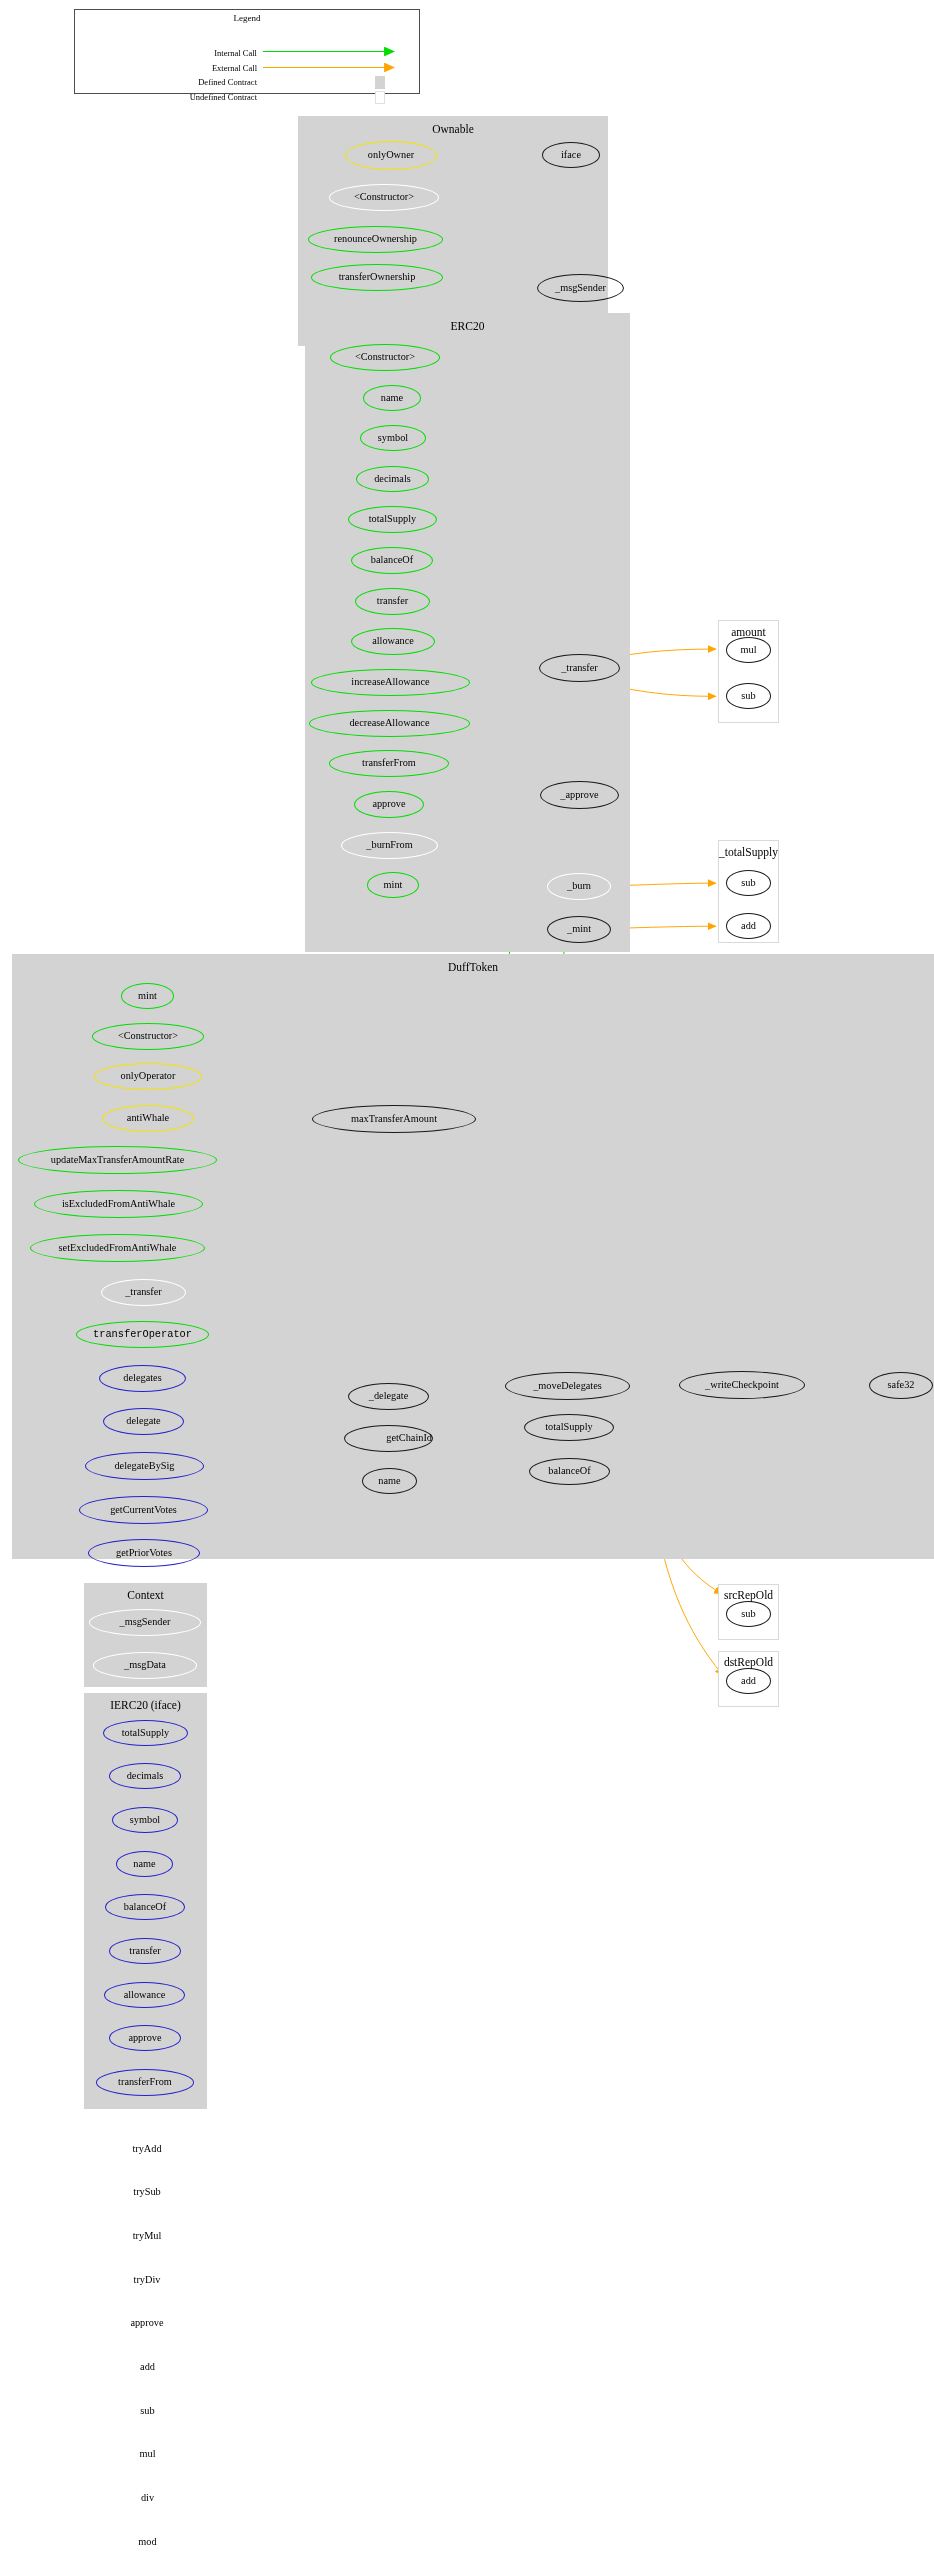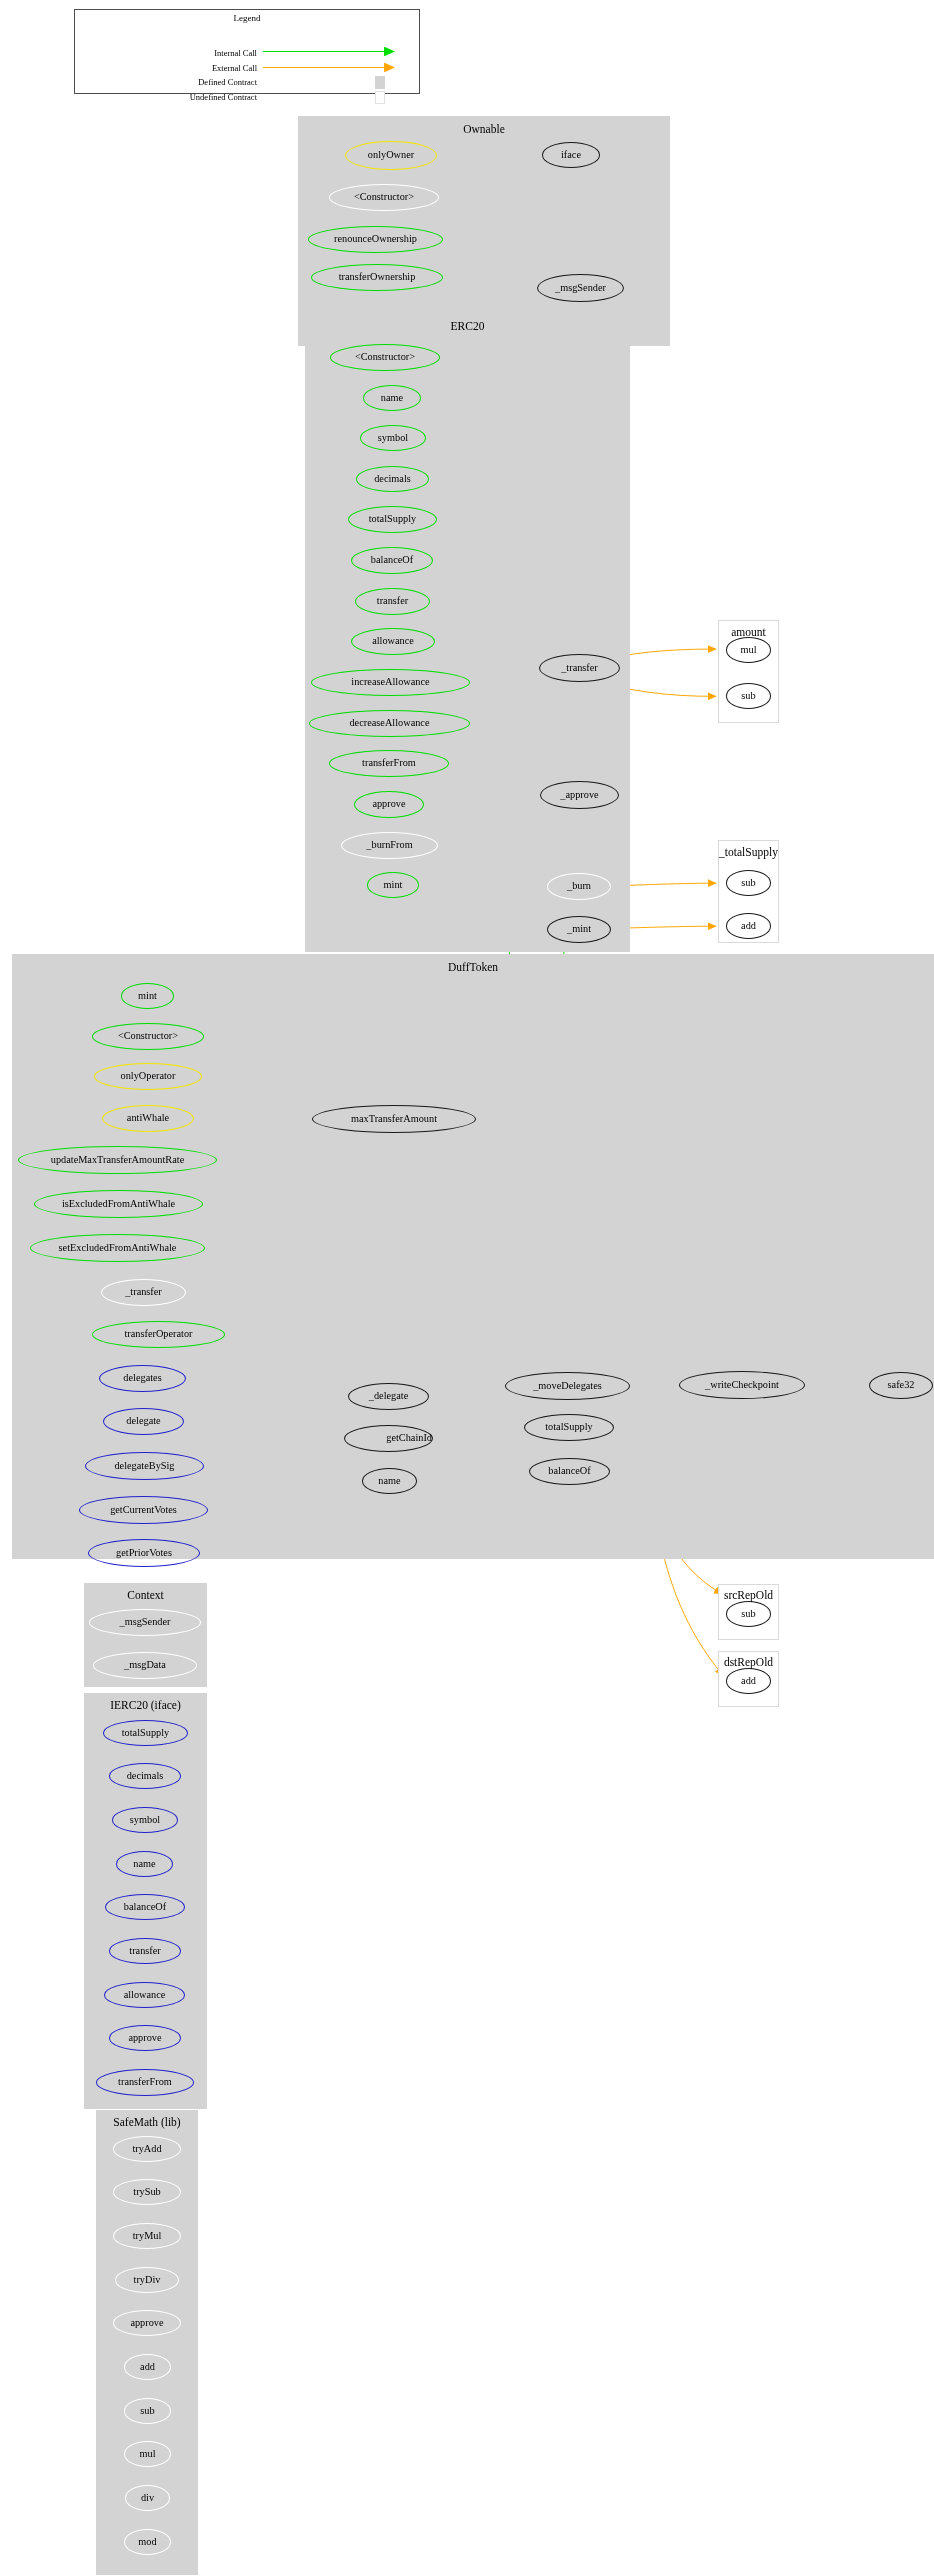--- a/index.html
+++ b/index.html
@@ -196,21 +196,21 @@
       <path d="M0,9 L215,9" stroke="#ffa500" stroke-width="2" fill="none" marker-end="url(#lo)"></path>
     </svg>
 
     <div class="legend-row" style="left:0; width:182px; top:67px;">Defined Contract</div>
     <div class="legend-swatch filled" style="left:300px; top:66px;"></div>
 
     <div class="legend-row" style="left:0; width:182px; top:82px;">Undefined Contract</div>
     <div class="legend-swatch hollow" style="left:300px; top:81px;"></div>
   </div>
 
-  <div class="cluster defined" style="left:298px; top:116px; width:372px; height:230px;">
+  <div class="cluster defined" style="left:298px; top:116px; width:310px; height:230px;">
     <div class="cluster-title" style="top:7.3px;">Ownable</div>
   </div>
   <div class="node yellow" style="left:345px; top:141px; width:92px; height:29px;">
     <span>onlyOwner</span>
   </div>
   <div class="node white" style="left:329px; top:184px; width:110px; height:27px;">
     <span>&lt;Constructor&gt;</span>
   </div>
   <div class="node green" style="left:308px; top:226px; width:135px; height:27px;">
     <span>renounceOwnership</span>
@@ -323,21 +323,21 @@
   </div>
   <div class="node green" style="left:34px; top:1190px; width:169px; height:28px;">
     <span>isExcludedFromAntiWhale</span>
   </div>
   <div class="node green" style="left:30px; top:1234px; width:175px; height:28px;">
     <span>setExcludedFromAntiWhale</span>
   </div>
   <div class="node white" style="left:101px; top:1279px; width:85px; height:27px;">
     <span>_transfer</span>
   </div>
-  <div class="node green" style="left:92px; top:1321px; width:133px; height:27px;">
+  <div class="node green" style="left:76px; top:1321px; width:133px; height:27px;font-family:Liberation Mono, monospace;">
     <span>transferOperator</span>
   </div>
   <div class="node blue" style="left:99px; top:1365px; width:87px; height:27px;">
     <span>delegates</span>
   </div>
   <div class="node blue" style="left:103px; top:1408px; width:81px; height:27px;">
     <span>delegate</span>
   </div>
   <div class="node blue" style="left:85px; top:1452px; width:119px; height:28px;">
     <span>delegateBySig</span>
@@ -424,23 +424,20 @@
   <div class="node blue" style="left:104px; top:1982px; width:81px; height:25.5px;">
     <span>allowance</span>
   </div>
   <div class="node blue" style="left:109px; top:2025px; width:72px; height:25.5px;">
     <span>approve</span>
   </div>
   <div class="node blue" style="left:96px; top:2069px; width:98px; height:27px;">
     <span>transferFrom</span>
   </div>
 
-  <div class="cluster defined" style="left:96px; top:2110px; width:102px; height:465px;">
-    <div class="cluster-title" style="top:6px;">SafeMath  (lib)</div>
-  </div>
   <div class="node white" style="left:113px; top:2136px; width:68px; height:25.5px;">
     <span>tryAdd</span>
   </div>
   <div class="node white" style="left:113px; top:2179px; width:68px; height:25.5px;">
     <span>trySub</span>
   </div>
   <div class="node white" style="left:113px; top:2223px; width:68px; height:25.5px;">
     <span>tryMul</span>
   </div>
   <div class="node white" style="left:115px; top:2267px; width:64px; height:25.5px;">

